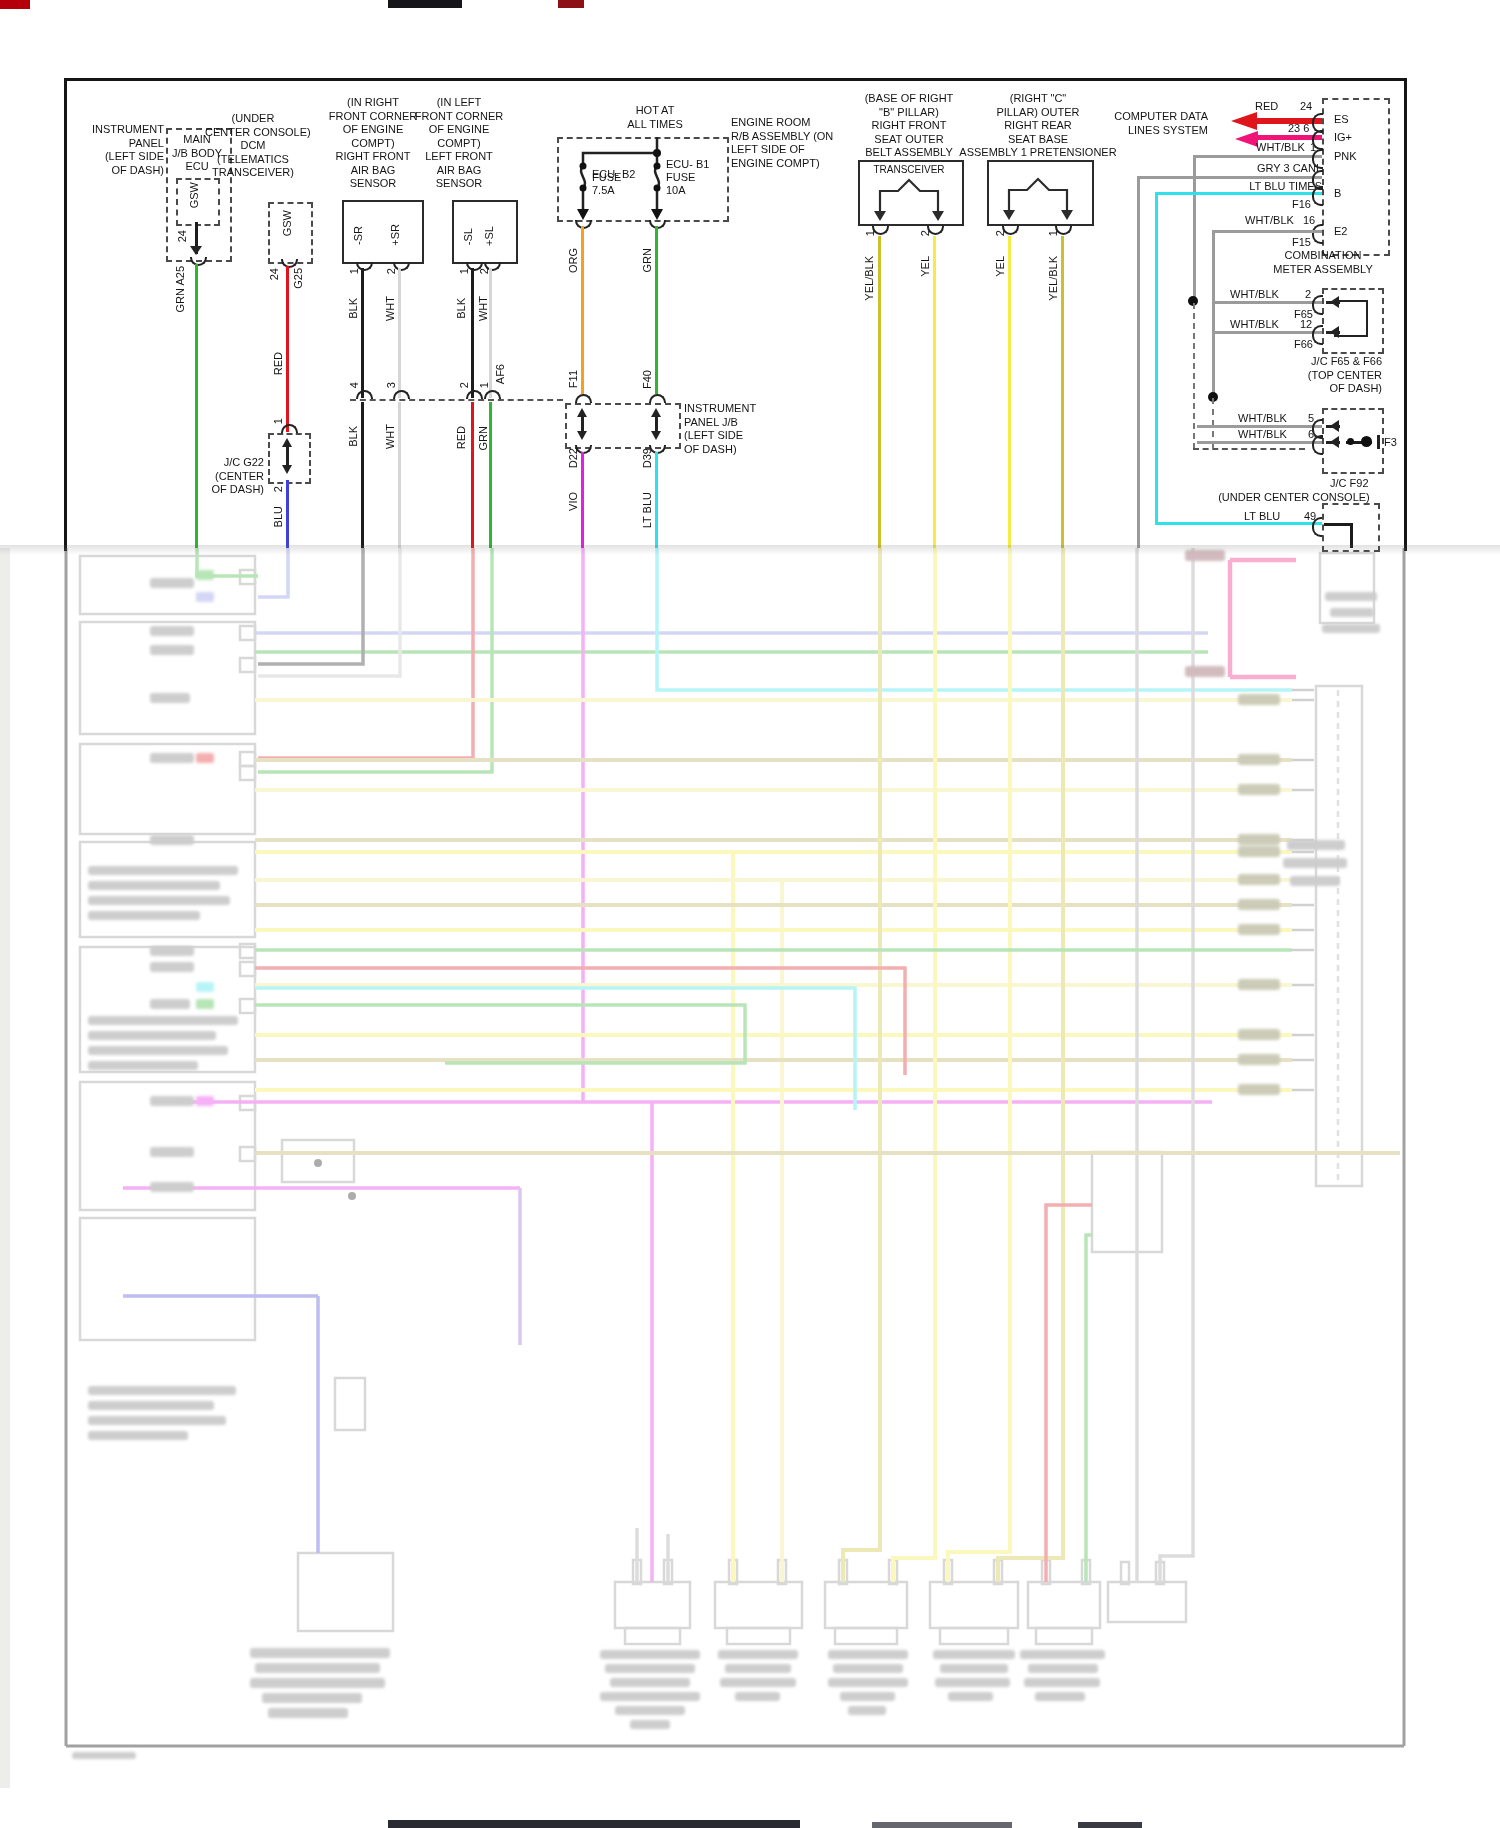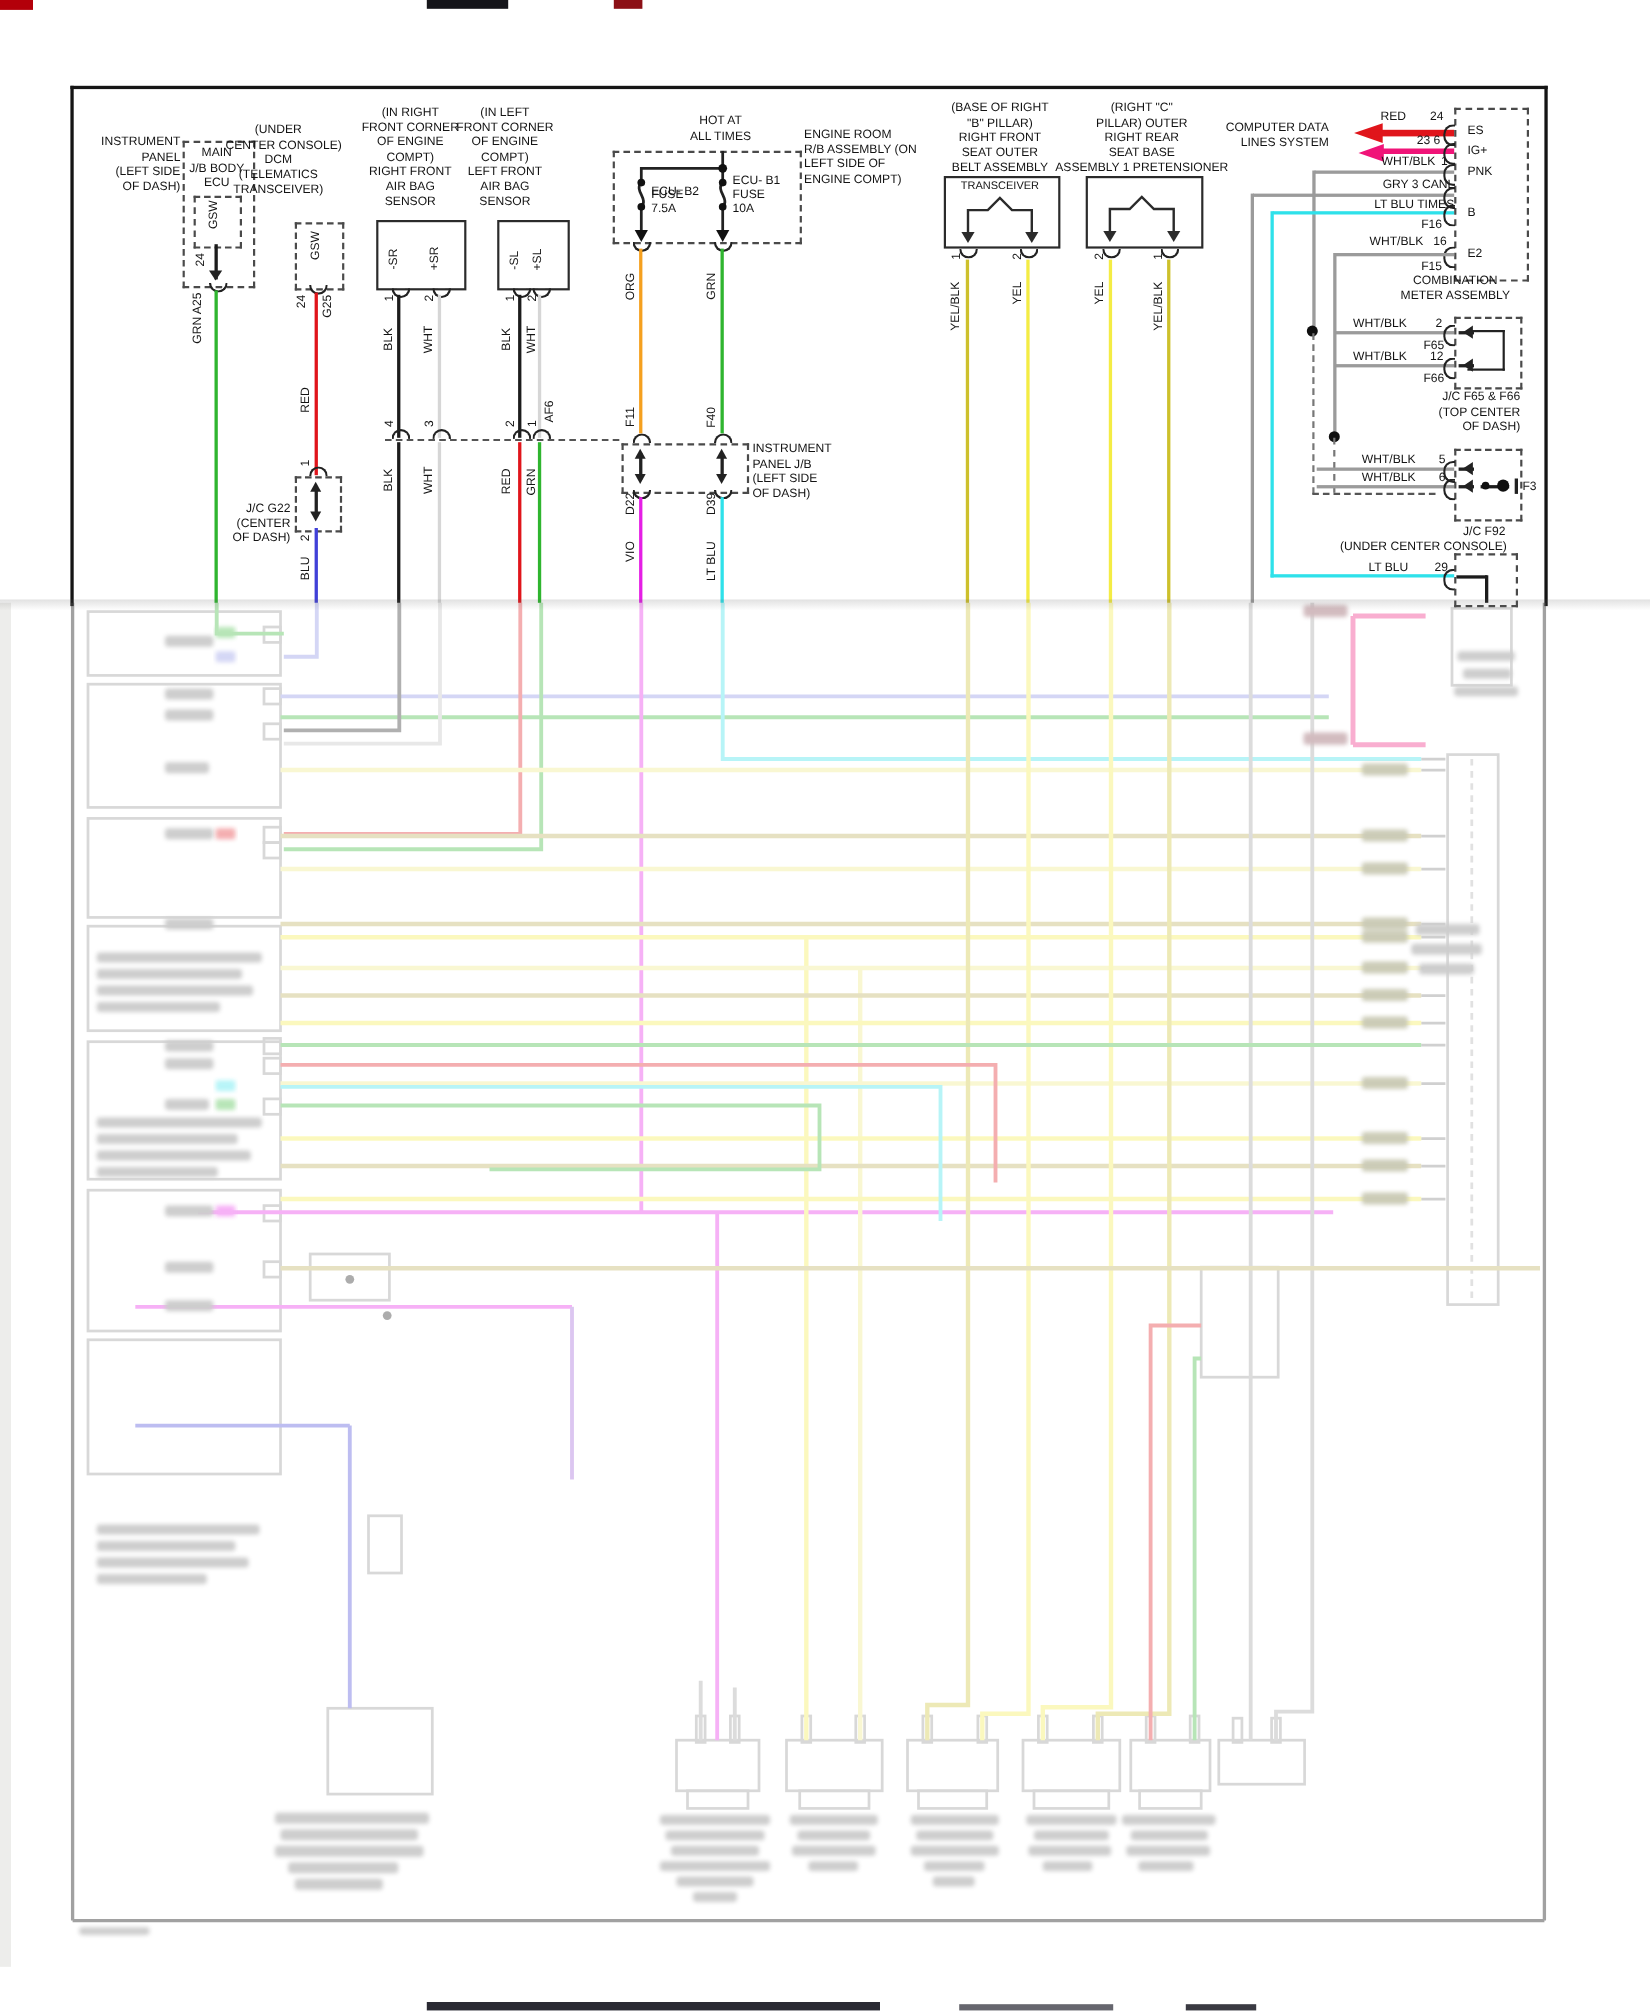--- a/index.html
+++ b/index.html
@@ -342,21 +342,21 @@
   <div class="la" style="left:1326px;top:425px;width:14px"></div>
   <div class="la" style="left:1326px;top:441px;width:14px"></div>
   <div class="wh c-blk" style="left:1346px;top:441px;width:26px;height:3px"></div>
   <div class="dot" style="left:1347px;top:438px;width:7px;height:7px"></div>
   <div class="dot" style="left:1361px;top:436px;width:11px;height:11px"></div>
   <div style="position:absolute;left:1377px;top:435px;width:3px;height:14px;background:#222"></div>
   <div class="t" style="left:1384px;top:436px">F3</div>
   <div class="t" style="left:1330px;top:477px">J/C F92</div>
   <div class="t tc" style="left:1205px;top:491px;width:178px">(UNDER CENTER CONSOLE)</div>
   <div class="t" style="left:1244px;top:510px">LT BLU</div>
-  <div class="t" style="left:1304px;top:510px">29</div>
+  <div class="t" style="left:1304px;top:510px">49</div>
   <div class="pinr" style="left:1312px;top:517px"></div>
   <div class="dbox" style="left:1322px;top:503px;width:54px;height:45px"></div>
   <div class="wh c-blk" style="left:1324px;top:523px;width:28px;height:3px"></div>
   <div class="wv c-blk" style="left:1350px;top:523px;width:3px;height:25px"></div>
 
   <div>
     <svg style="position:absolute;left:0;top:0" width="1500" height="1828" viewBox="0 0 1500 1828">
       <defs>
           <filter id="b">
             <feGaussianBlur stdDeviation="1.7"></feGaussianBlur>

